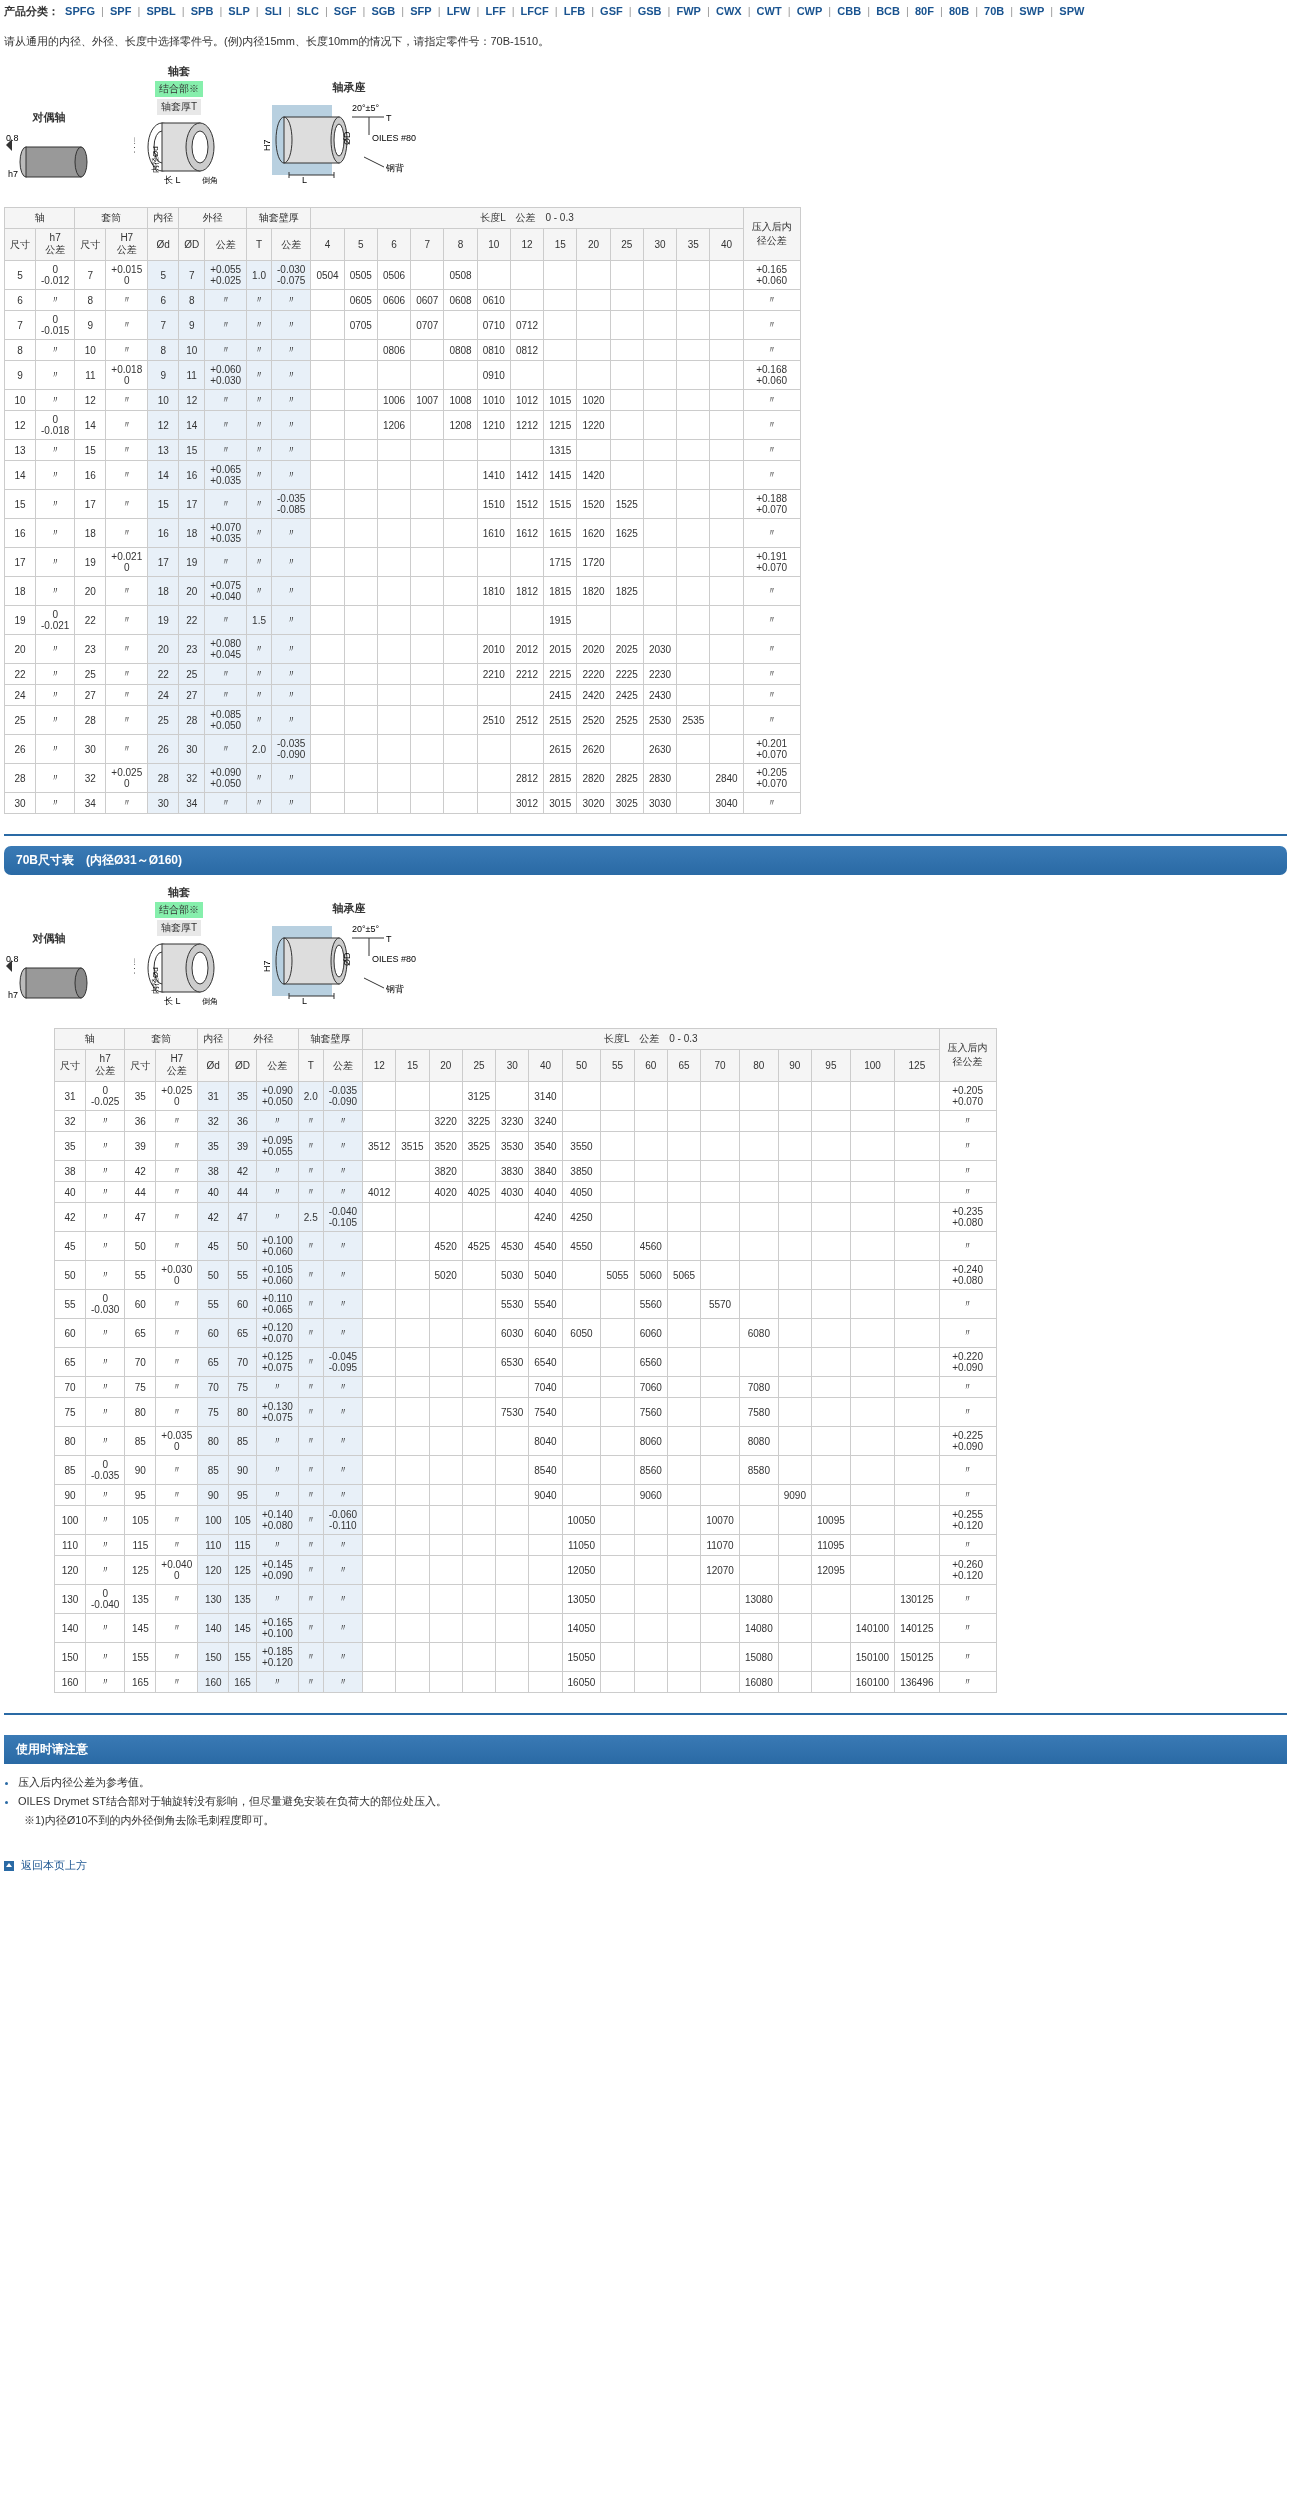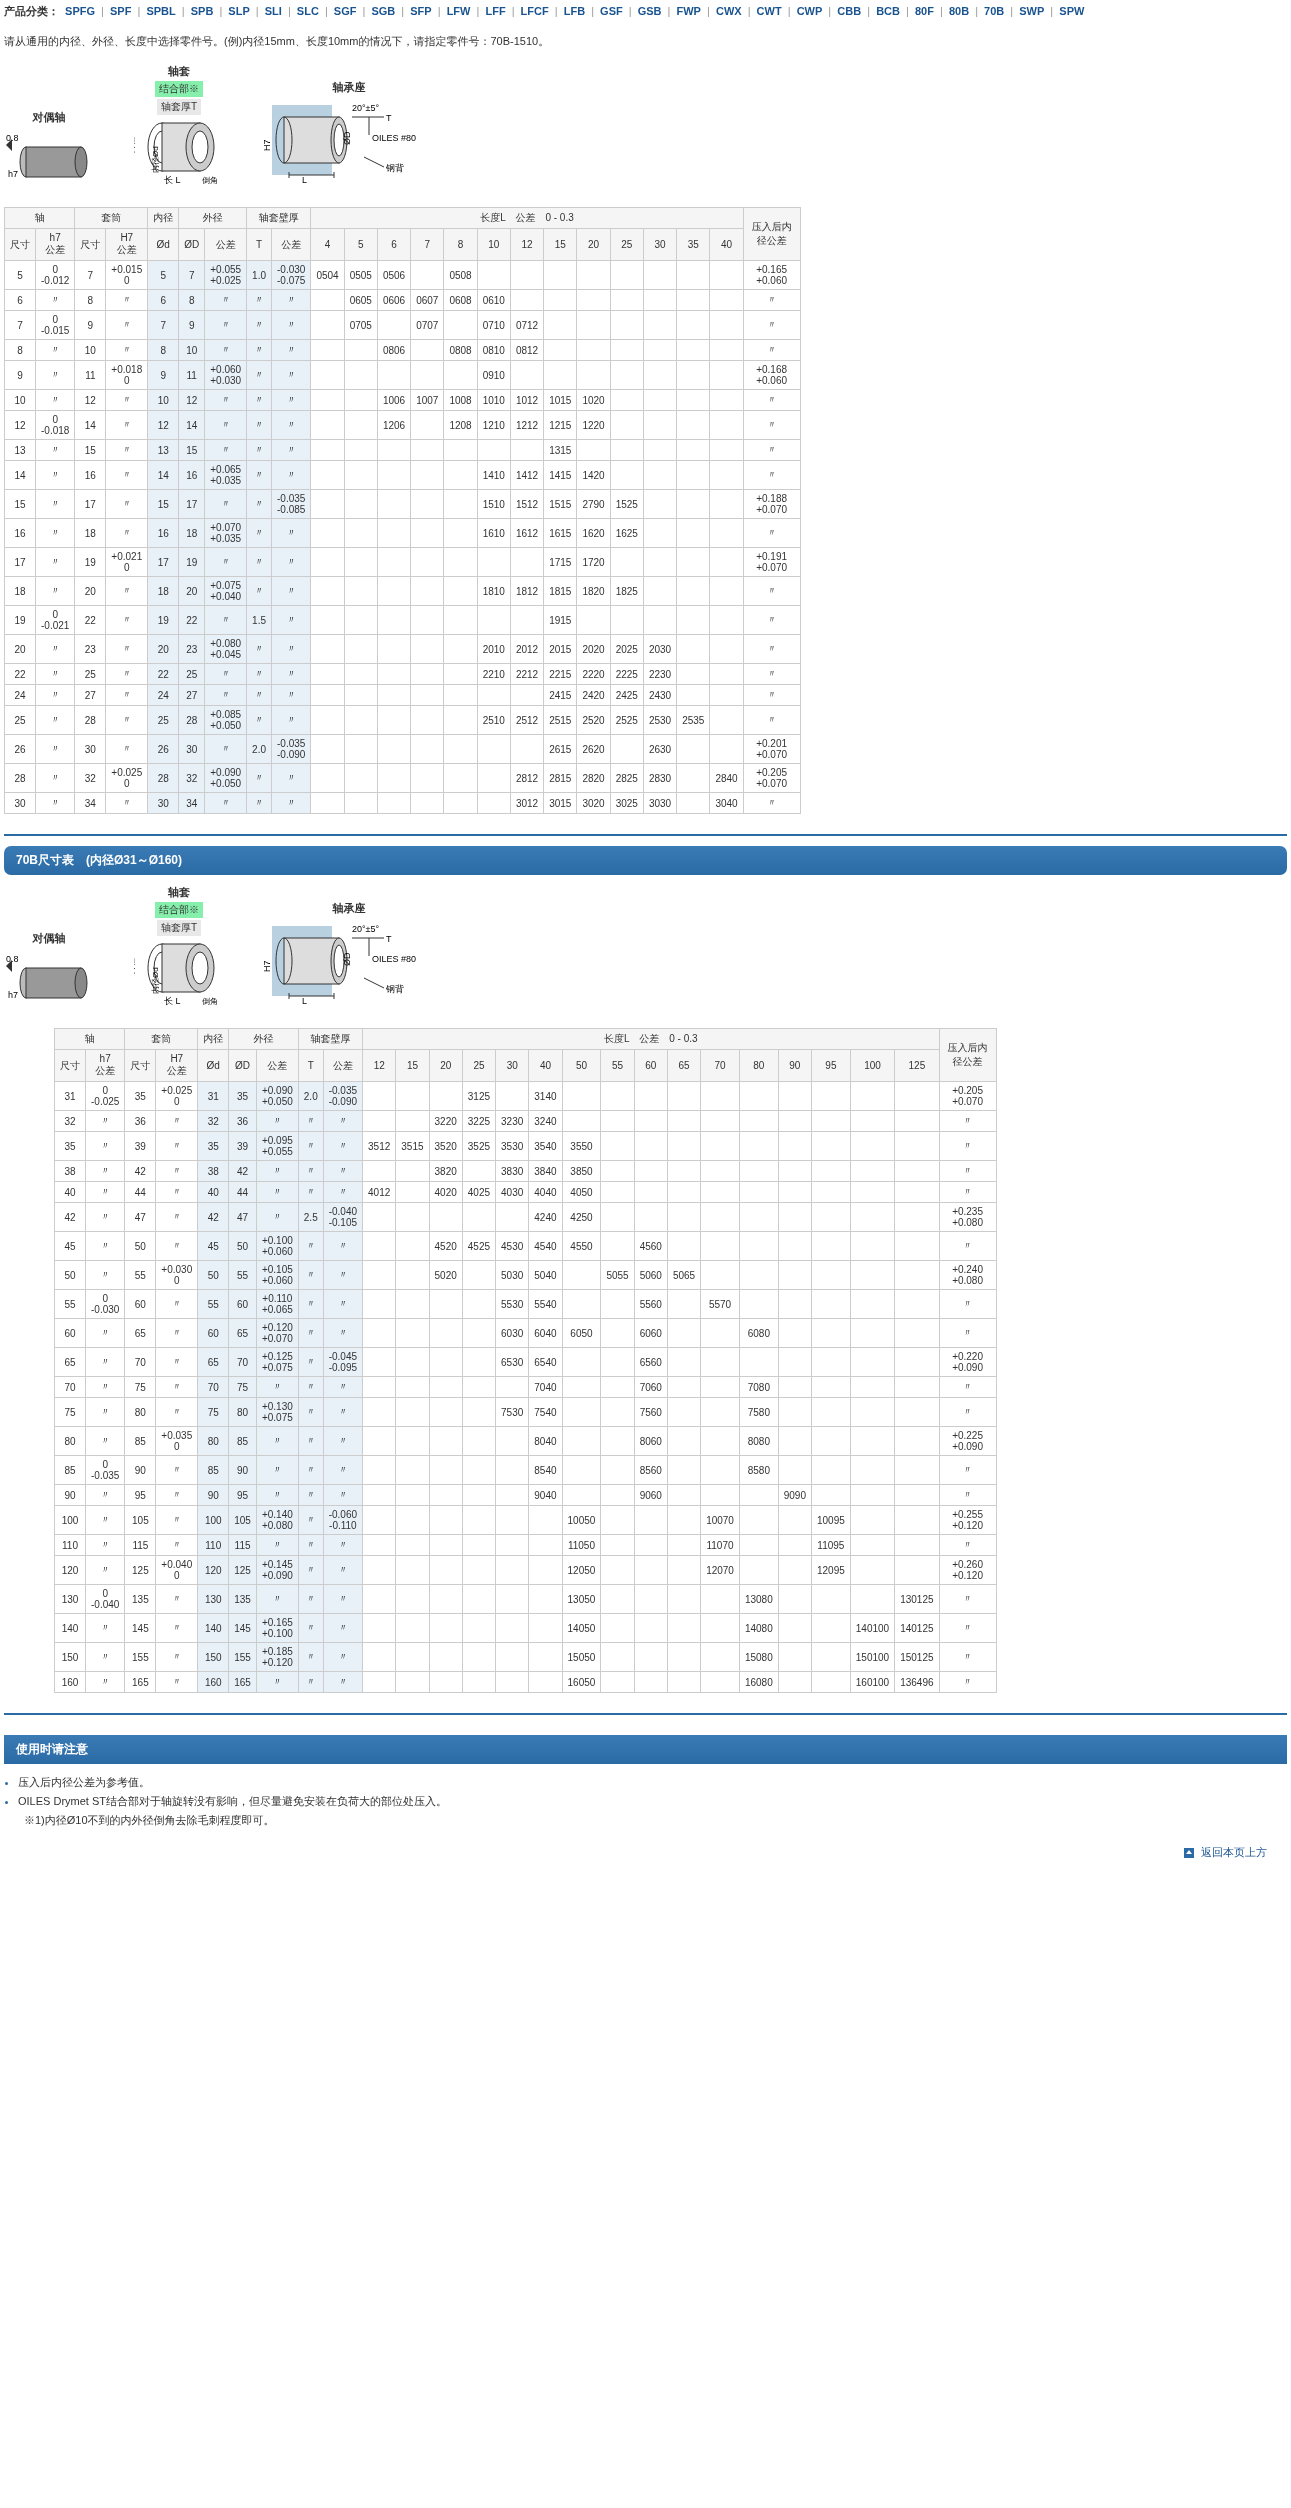--- a/index.html
+++ b/index.html
@@ -16,21 +16,21 @@
 .diag-svg { display: block; }
 table.spec { border-collapse: collapse; font-size: 10px; margin-bottom: 20px; }
 table.spec th, table.spec td { border: 1px solid #ccc; padding: 3px 5px; text-align: center; white-space: nowrap; }
 table.spec th { background: #f5f5f5; font-weight: normal; }
 table.spec td.blue { background: #e8f0f8; }
 .section-bar { background: linear-gradient(#3a7ab5, #2a6aa5); color: #fff; padding: 6px 12px; font-weight: bold; font-size: 12px; margin: 10px 0; border-radius: 7px; }
 .note-bar { background: linear-gradient(#3a7ab5, #2a6aa5); color: #fff; padding: 6px 12px; font-weight: bold; font-size: 12px; margin: 20px 0 10px 0; }
 .note-list { padding-left: 14px; }
 .note-list li { margin-bottom: 4px; }
 .note-list li::marker { color: #2a6aa5; }
-.footer-link { text-align: right; margin-top: 17px; padding-right: 20px; }
+.footer-link { margin-top: 30px; padding-right: 20px; }
 .footer-link span { color: #1a5490; cursor: pointer; font-size: 11px; }
 .footer-link .arrow { display: inline-block; width: 10px; height: 10px; background: #2a6aa5; margin-right: 4px; vertical-align: middle; position: relative; }
 .footer-link .arrow::after { content: ""; position: absolute; top: 2px; left: 2px; border-left: 3px solid transparent; border-right: 3px solid transparent; border-bottom: 4px solid #fff; }
 hr.blue { border: none; border-top: 2px solid #2a6aa5; margin: 10px 0 0 0; }
 </style>
 </head>
 <body>
 <div class="content">
 
 <div class="category-line">
@@ -366,21 +366,21 @@
           <td class="blue">〃</td>
           <td class="blue">-0.035<br>-0.085</td>
           <td></td>
           <td></td>
           <td></td>
           <td></td>
           <td></td>
           <td>1510</td>
           <td>1512</td>
           <td>1515</td>
-          <td>2790</td>
+          <td>1520</td>
           <td>1525</td>
           <td></td>
           <td></td>
           <td></td>
           <td>+0.188<br>+0.070</td>
         </tr>
         <tr>
           <td>16</td>
           <td>〃</td>
           <td>18</td>

